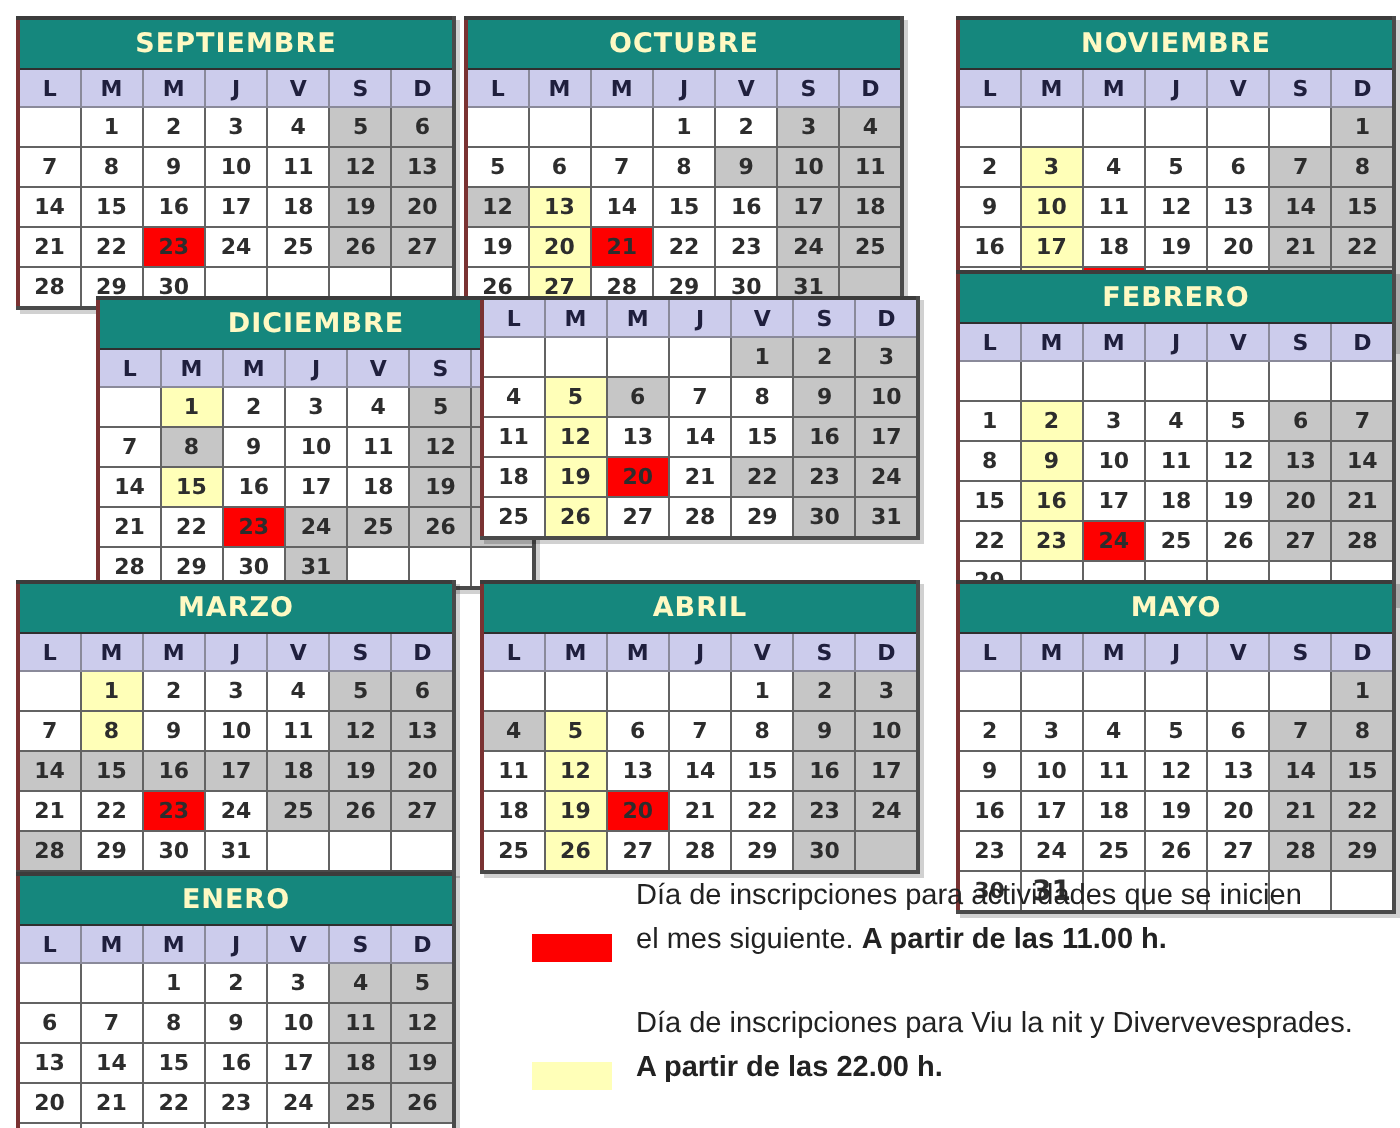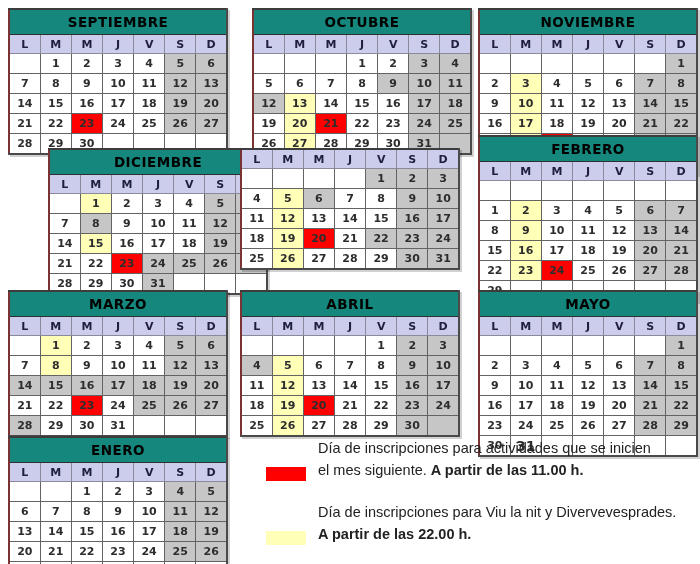--- a/index.html
+++ b/index.html
@@ -7,21 +7,21 @@
     width:700px;height:564px;position:relative;background:#ffffff;overflow:hidden;
     font-family:"DejaVu Sans",sans-serif;
   }
   .month{position:absolute;width:220px;}
   .month table{
     width:100%;border-collapse:collapse;table-layout:fixed;background:#fff;
     border:2px solid #4a4a4a;border-left-color:#7a3232;border-top-color:#3c3c3c;
     box-shadow:2px 2px 0 rgba(0,0,0,0.18);
   }
   .mh{
-    background:#15877d;color:#000000;height:22px;text-align:center;
+    background:#15877d;color:#fef9c3;height:22px;text-align:center;
     font-family:"DejaVu Sans",sans-serif;font-weight:bold;font-size:13.5px;
     letter-spacing:.5px;border:1px solid #2f2f2f;
   }
   .wd{
     background:#ccccec;color:#1f1f3d;height:16px;text-align:center;
     font-weight:bold;font-size:11px;border:1px solid #8a8a9a;
   }
   .dc{
     height:17px;text-align:center;font-weight:bold;font-size:11px;
     color:#2d2d2d;border:1px solid #636363;
@@ -103,21 +103,21 @@
             <td class="dc c-w">29</td>
             <td class="dc c-w">30</td>
             <td class="dc c-w"></td>
             <td class="dc c-w"></td>
             <td class="dc c-w"></td>
             <td class="dc c-w"></td>
           </tr>
         </tbody>
       </table>
     </div>
-    <div class="month" style="left: 252px; top: 8px;">
+    <div class="month" style="left: 232px; top: 8px;">
       <table>
         <tbody>
           <tr>
             <th colspan="7" class="mh">OCTUBRE</th>
           </tr>
           <tr>
             <td class="wd">L</td>
             <td class="wd">M</td>
             <td class="wd">M</td>
             <td class="wd">J</td>

